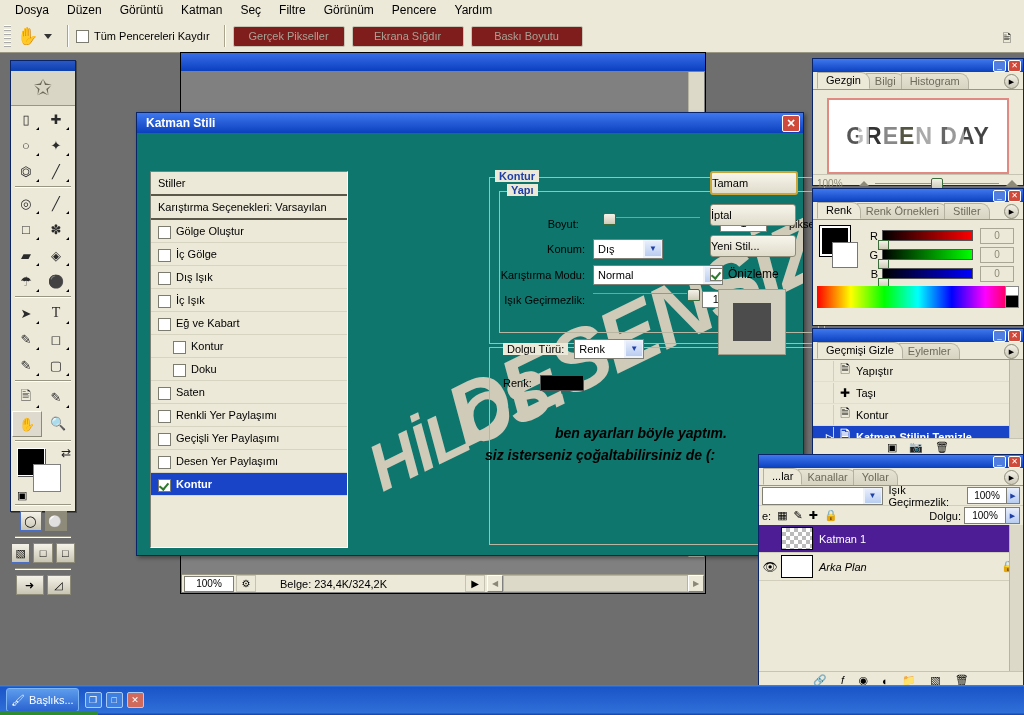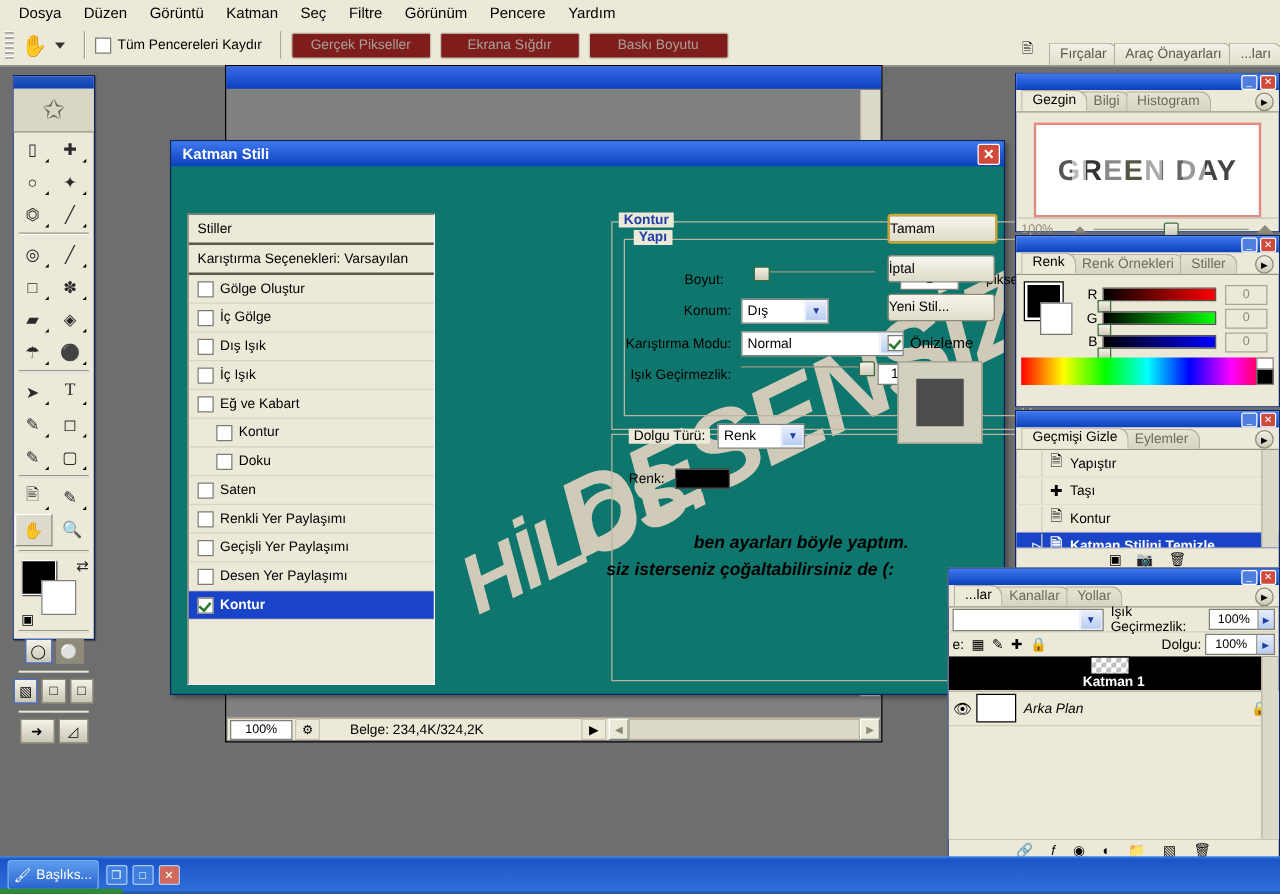--- a/index.html
+++ b/index.html
@@ -199,21 +199,21 @@
   .hrow{height:21px;display:flex;align-items:center;font-size:11px;border-bottom:1px solid #e2dece;}
   .hrow.sel{background:#1a44c8;color:#fff;font-weight:bold;}
   .hbox{width:20px;height:20px;border-right:1px solid #d2cebc;}
   .hicon{width:22px;text-align:center;font-size:12px;}
   .palfoot{height:17px;display:flex;align-items:center;justify-content:center;gap:12px;
            border-top:1px solid #c8c4b4;font-size:11px;}
 
   
   .lay-opt{height:19px;display:flex;align-items:center;font-size:11px;padding:0 3px;}
   .lrow{height:27px;display:flex;align-items:center;font-size:11px;border-bottom:1px solid #d2cebc;}
-  .lrow.sel{background:#000000;color:#fff;font-weight:bold;flex-direction:column;}
+  .lrow.sel{background:#4c1d95;color:#fff;font-weight:normal;}
   .eye{width:22px;text-align:center;font-size:12px;}
   .lthumb{width:30px;height:21px;background:#fff;border:1px solid #000;margin-right:6px;}
   .lthumb.chk{background:
      linear-gradient(45deg,#bbb 25%,transparent 25%,transparent 75%,#bbb 75%),
      linear-gradient(45deg,#bbb 25%,#fff 25%,#fff 75%,#bbb 75%);
      background-size:8px 8px;background-position:0 0,4px 4px;}
   .valbox{width:40px;height:15px;line-height:15px;background:#fff;border:1px solid #7f7f76;
           text-align:center;font-size:10px;}
   .spin{width:13px;height:15px;background:linear-gradient(#e8eefb,#b9cdf0);border:1px solid #7f7f76;
         border-left:none;display:flex;align-items:center;justify-content:center;font-size:7px;color:#1f3fa8;}
@@ -251,25 +251,20 @@
   <div class="tri-down"></div>
   <div class="ob-sep"></div>
   <span class="cbx"></span>
   <span class="ob-label">Tüm Pencereleri Kaydır</span>
   <div class="ob-sep" style="margin-left:14px;"></div>
   <div class="gbtn">Gerçek Pikseller</div>
   <div class="gbtn">Ekrana Sığdır</div>
   <div class="gbtn">Baskı Boyutu</div>
   <div id="well">
     <div id="wellicon">🖹</div>
-    <div class="welltabs">
-      <div class="welltab">Fırçalar</div>
-      <div class="welltab">Araç Önayarları</div>
-      <div class="welltab">...ları</div>
-    </div>
   </div>
 </div>
 
 <div id="toolbox" class="abs">
   <div class="tbar"></div>
   <div id="tb-logo">✩</div>
   <div class="tgrid">
     <div class="tcell">▯<i class="corner"></i></div>
     <div class="tcell">✚<i class="corner"></i></div>
     <div class="tcell">○<i class="corner"></i></div>

